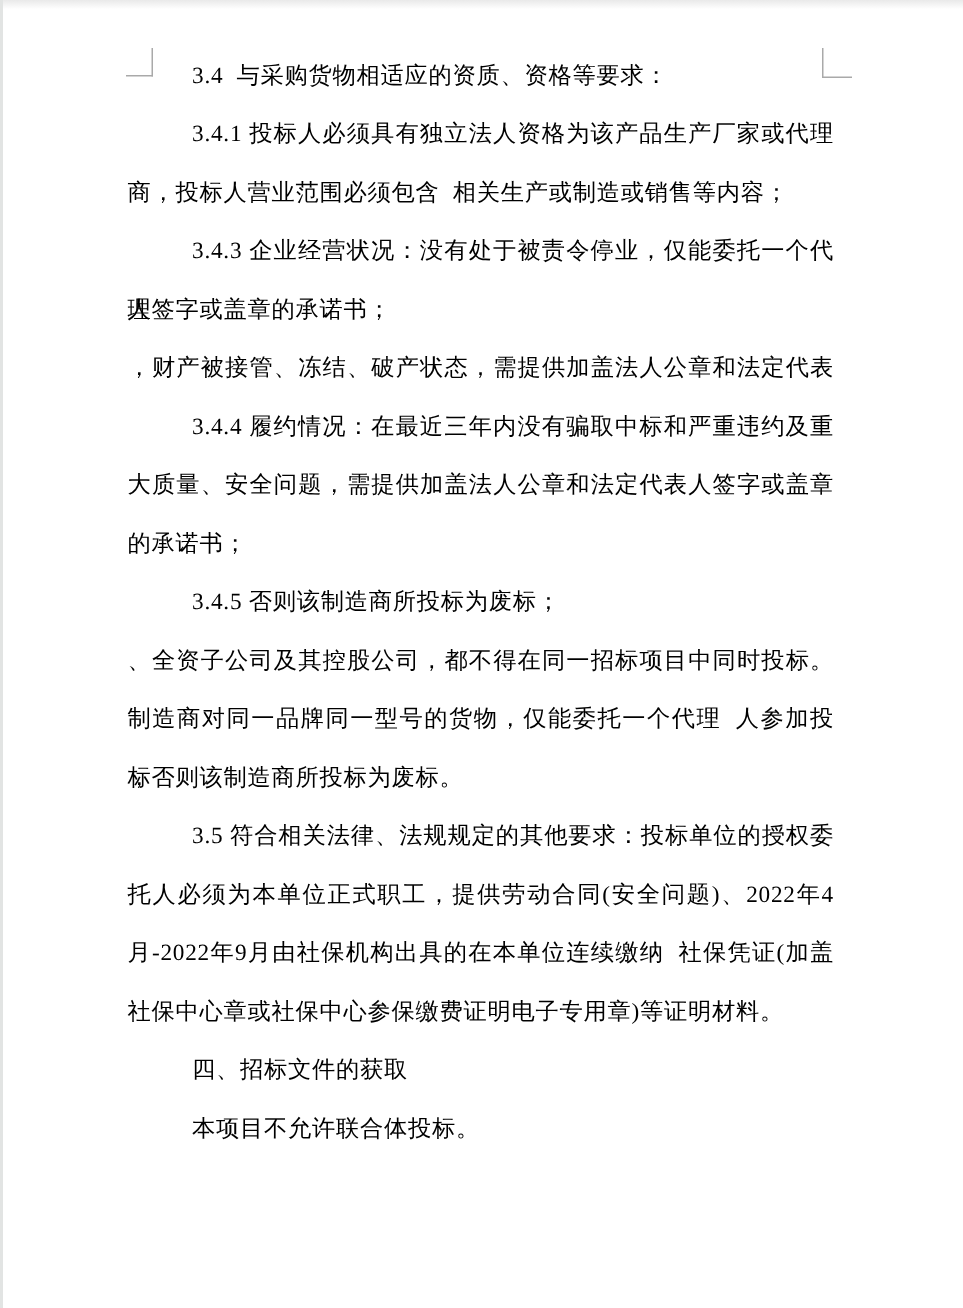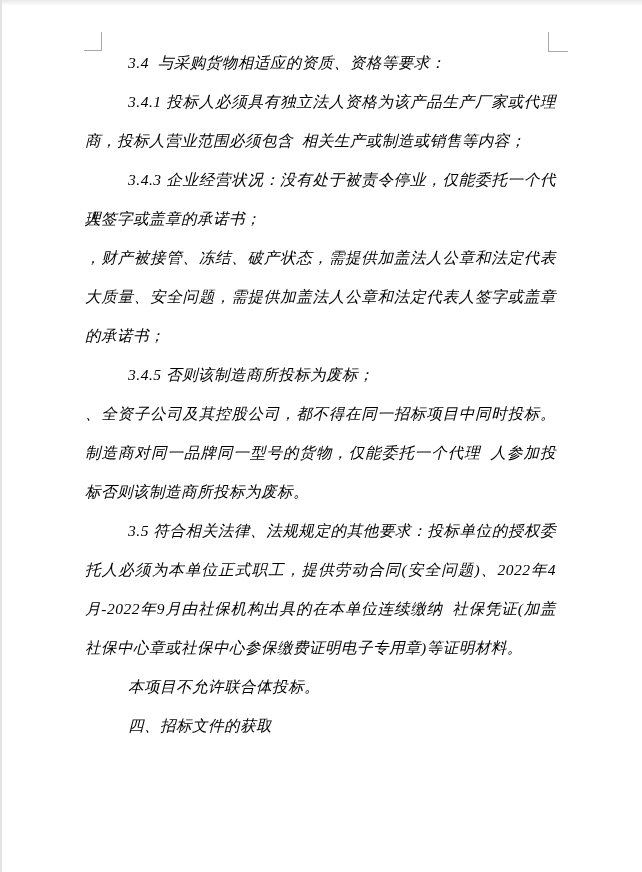--- a/index.html
+++ b/index.html
@@ -48,23 +48,22 @@
     left: 548px;
     top: 32px;
     width: 19px;
     height: 19px;
     border-left: 1px solid var(--crop-color, #a9a9a9);
     border-bottom: 1px solid var(--crop-color, #a9a9a9);
   }
   .text-area {
     position: absolute;
     left: 85px;
-    top: 43px;
+    top: 31px;
     width: 471px;
-    font-style: italic;
   }
   .line {
     height: 39px;
     line-height: 39px;
     font-size: 15.5px;
     letter-spacing: 0.5px;
     text-align: justify;
     text-align-last: justify;
     text-justify: inter-character;
     overflow: visible;
@@ -84,26 +83,27 @@
   <div class="left-edge"></div>
   <div class="crop-mark crop-left"></div>
   <div class="crop-mark crop-right"></div>
   <div class="text-area">
       <div class="line first last">3.4&nbsp;&nbsp;与采购货物相适应的资质、资格等要求：</div>
       <div class="line first">3.4.1 投标人必须具有独立法人资格为该产品生产厂家或代理</div>
       <div class="line last">商，投标人营业范围必须包含&nbsp;&nbsp;相关生产或制造或销售等内容；</div>
       <div class="line first">3.4.3 企业经营状况：没有处于被责令停业，仅能委托一个代理</div>
       <div class="line last">人签字或盖章的承诺书；</div>
       <div class="line">，财产被接管、冻结、破产状态，需提供加盖法人公章和法定代表</div>
+      <div class="line first">3.4.4 履约情况：在最近三年内没有骗取中标和严重违约及重</div>
       <div class="line">大质量、安全问题，需提供加盖法人公章和法定代表人签字或盖章</div>
       <div class="line last">的承诺书；</div>
       <div class="line first last">3.4.5 否则该制造商所投标为废标；</div>
       <div class="line">、全资子公司及其控股公司，都不得在同一招标项目中同时投标。</div>
       <div class="line">制造商对同一品牌同一型号的货物，仅能委托一个代理&nbsp;&nbsp;人参加投标</div>
       <div class="line last">，否则该制造商所投标为废标。</div>
       <div class="line first">3.5 符合相关法律、法规规定的其他要求：投标单位的授权委</div>
       <div class="line">托人必须为本单位正式职工，提供劳动合同(安全问题)、2022年4</div>
       <div class="line">月-2022年9月由社保机构出具的在本单位连续缴纳&nbsp;&nbsp;社保凭证(加盖</div>
       <div class="line last">社保中心章或社保中心参保缴费证明电子专用章)等证明材料。</div>
+      <div class="line first last">四、招标文件的获取</div>
       <div class="line first last">本项目不允许联合体投标。</div>
-      <div class="line first last">四、招标文件的获取</div>
     </div>
 </div>
 
 </body></html>

